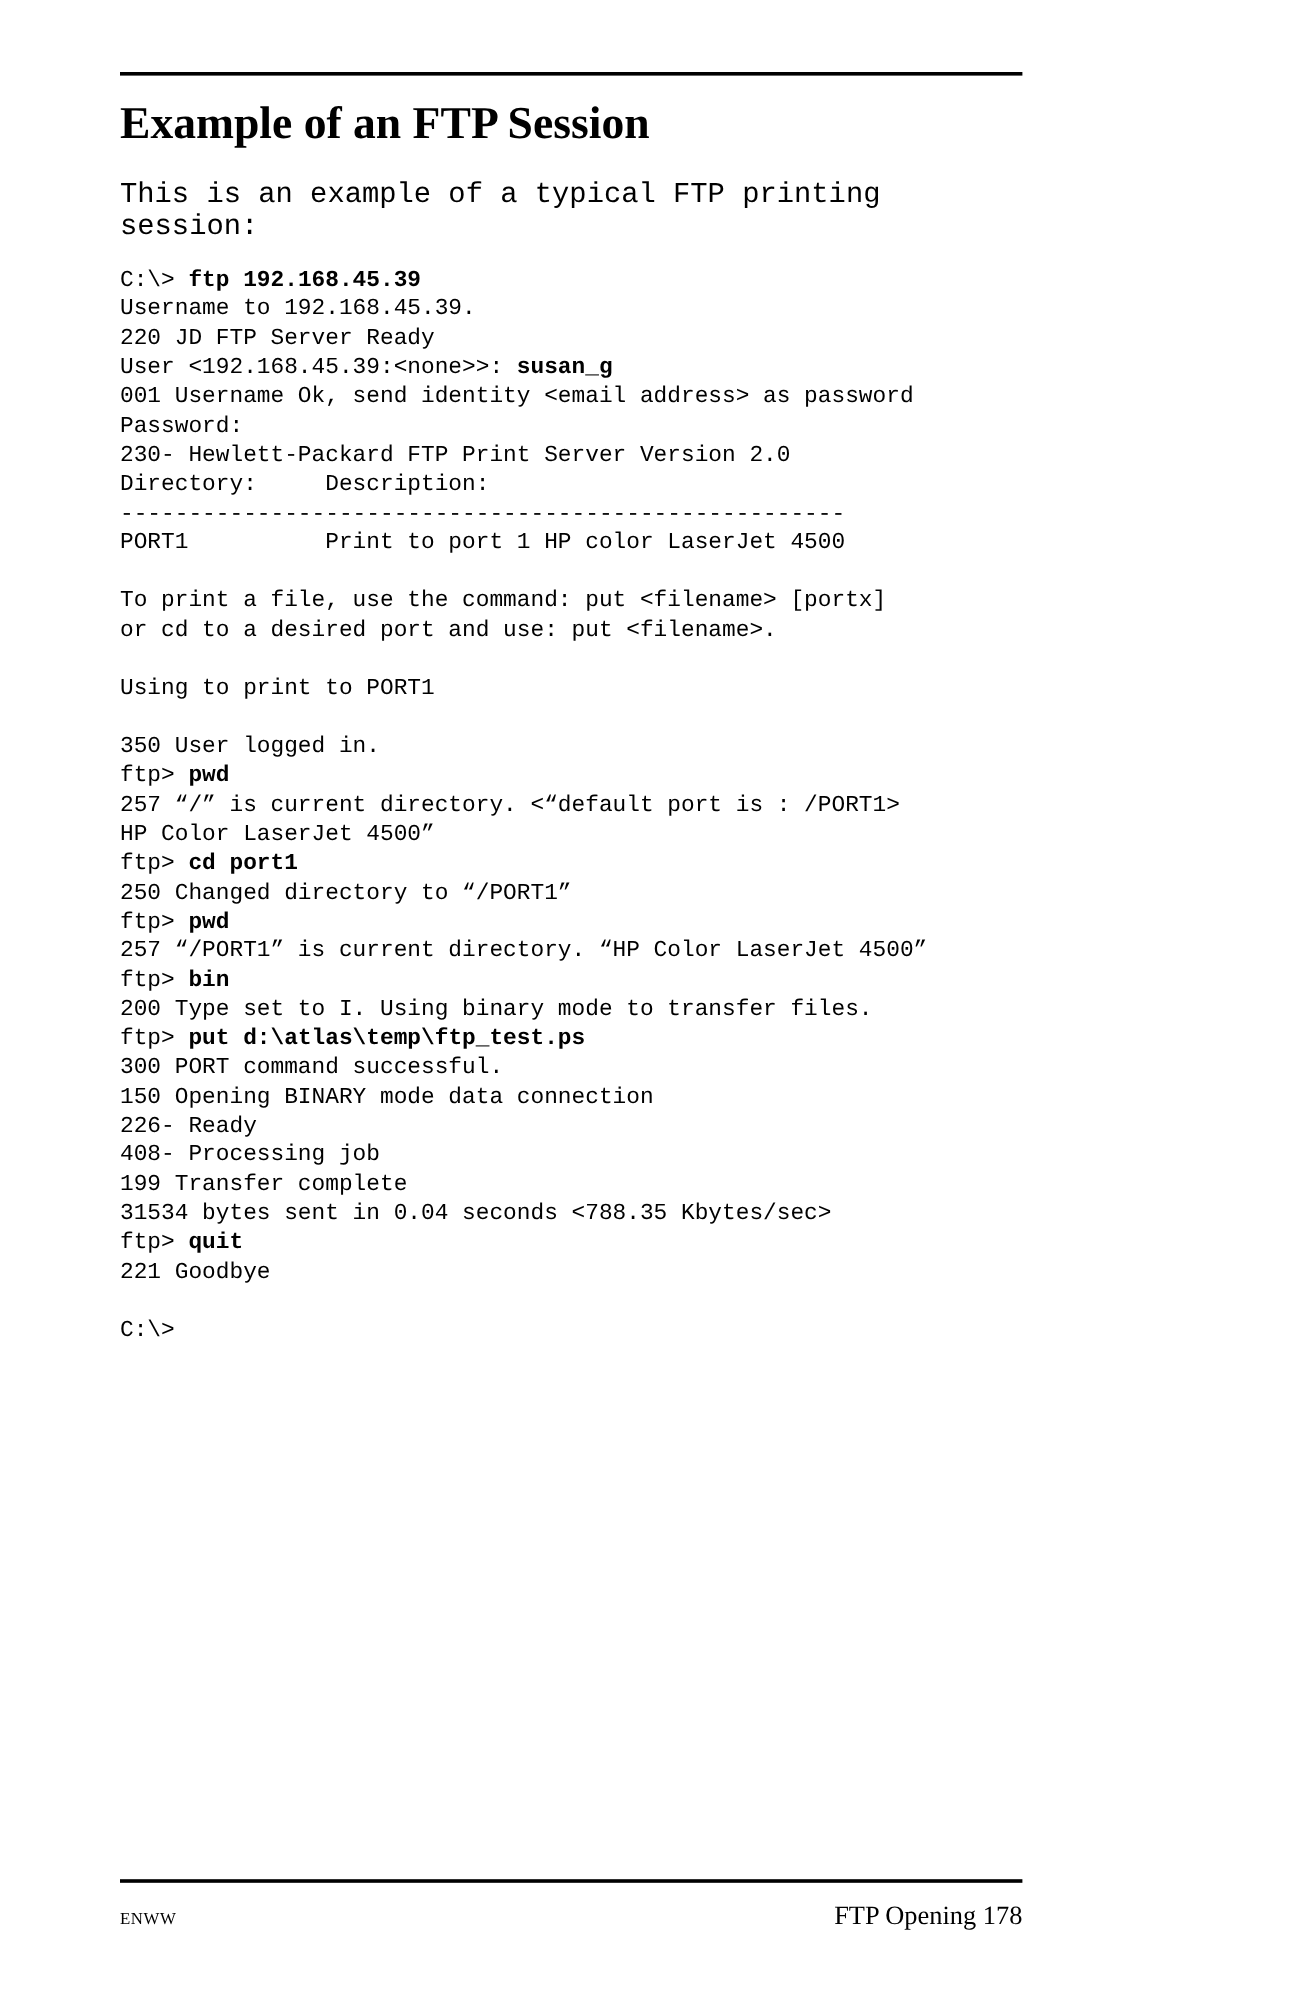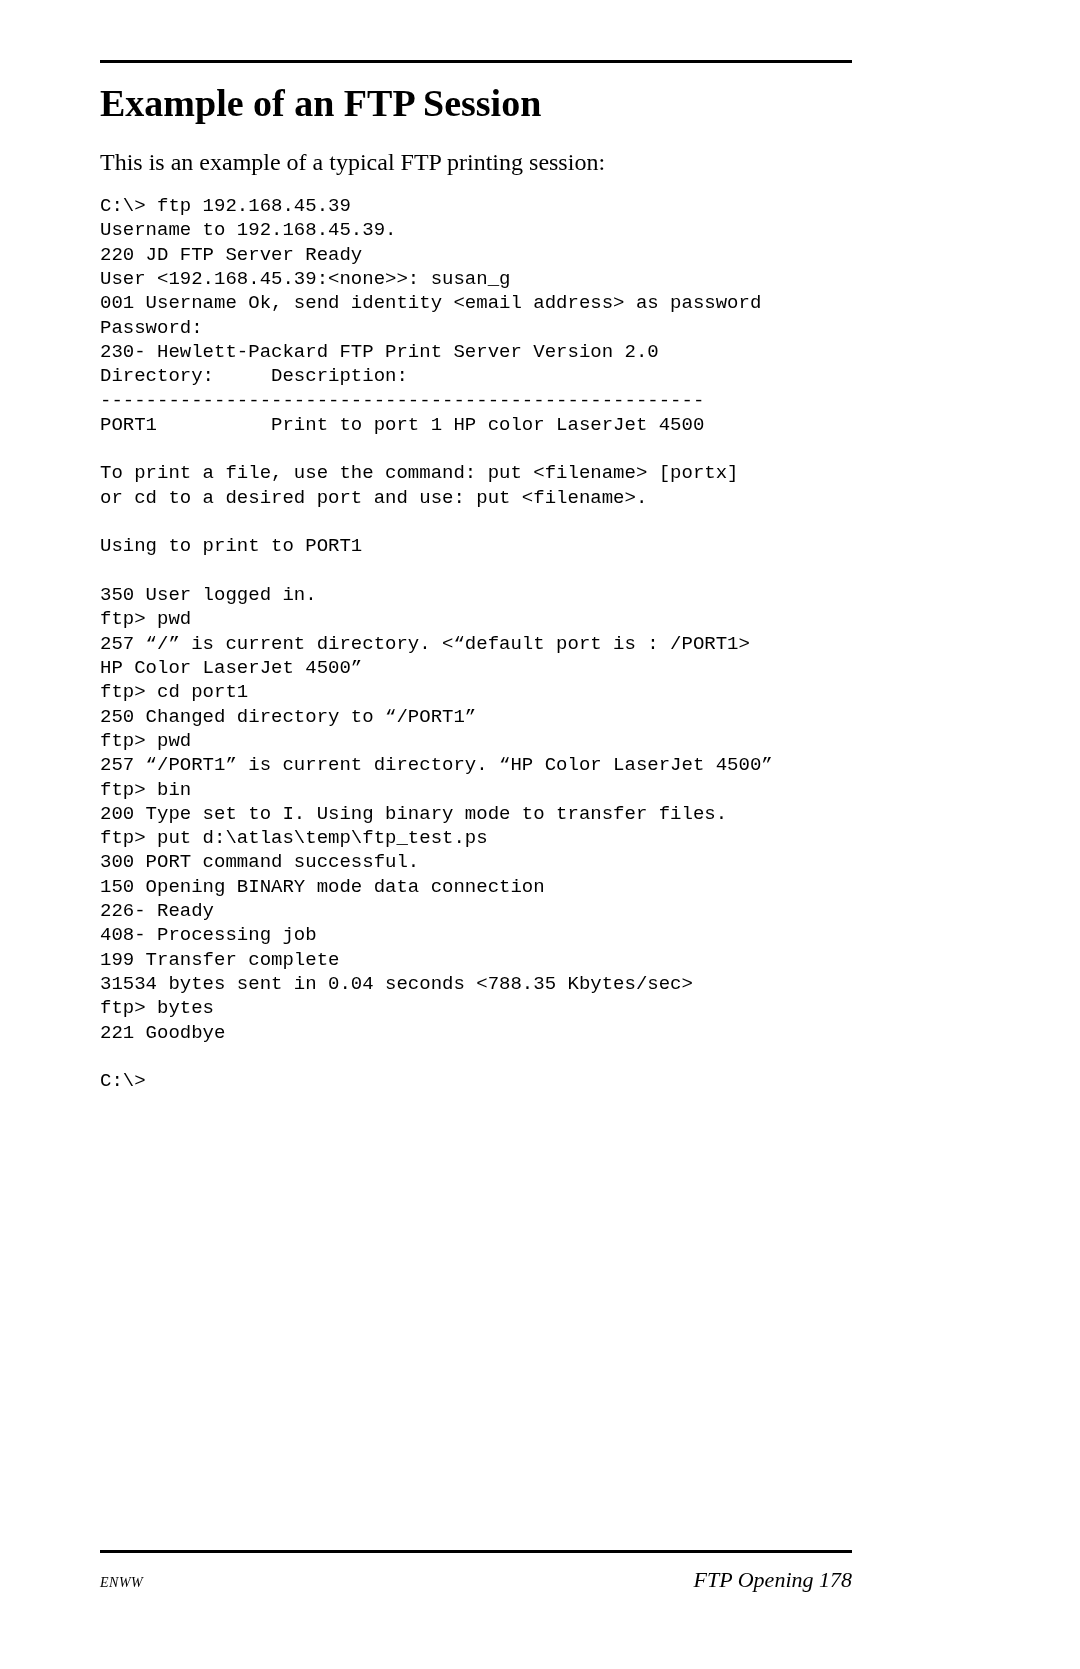--- a/index.html
+++ b/index.html
@@ -22,40 +22,39 @@
     margin-bottom: 18px;
   }
   h1.title {
     font-family: "Century Schoolbook", "Times New Roman", Georgia, serif;
     font-weight: 700;
     font-size: 38px;
     margin: 14px 0 24px 0;
     letter-spacing: 0px;
   }
   p.intro {
-    font-family: Liberation Serif, serif;
+    font-family: Liberation Mono, monospace;
     font-size: 24px;
     margin: 0 0 18px 0;
   }
   pre.session {
     font-family: "Courier New", Courier, monospace;
     font-size: 19px;
     line-height: 1.28;
     white-space: pre;
     margin: 0;
   }
   pre.session b, pre.session span.bold {
-    font-weight: 400;
+    font-weight: 700;
   }
   .footer {
     position: absolute;
     left: 100px;
     right: 100px;
-    bottom: 76px;
-    font-style: italic;
+    bottom: 60px;
   }
   .bottom-rule {
     border-top: 3px solid #000;
     margin-bottom: 14px;
   }
   .footer-line {
     display: flex;
     justify-content: space-between;
     align-items: baseline;
     font-family: "Century Schoolbook", "Times New Roman", Georgia, serif;
@@ -101,21 +100,21 @@
 <span>257 “/PORT1” is current directory. “HP Color LaserJet 4500”</span>
 <span>ftp&gt; <span class="bold">bin</span></span>
 <span>200 Type set to I. Using binary mode to transfer files.</span>
 <span>ftp&gt; <span class="bold">put d:\atlas\temp\ftp_test.ps</span></span>
 <span>300 PORT command successful.</span>
 <span>150 Opening BINARY mode data connection</span>
 <span>226- Ready</span>
 <span>408- Processing job</span>
 <span>199 Transfer complete</span>
 <span>31534 bytes sent in 0.04 seconds &lt;788.35 Kbytes/sec&gt;</span>
-<span>ftp&gt; <span class="bold">bytes</span></span>
+<span>ftp&gt; <span class="bold">quit</span></span>
 <span>221 Goodbye</span>
 <span></span>
 <span>C:\&gt;</span>
 </pre>
 
   <div class="footer">
     <div class="bottom-rule"></div>
     <div class="footer-line">
       <span class="footer-left">ENWW</span>
       <span class="footer-right">

